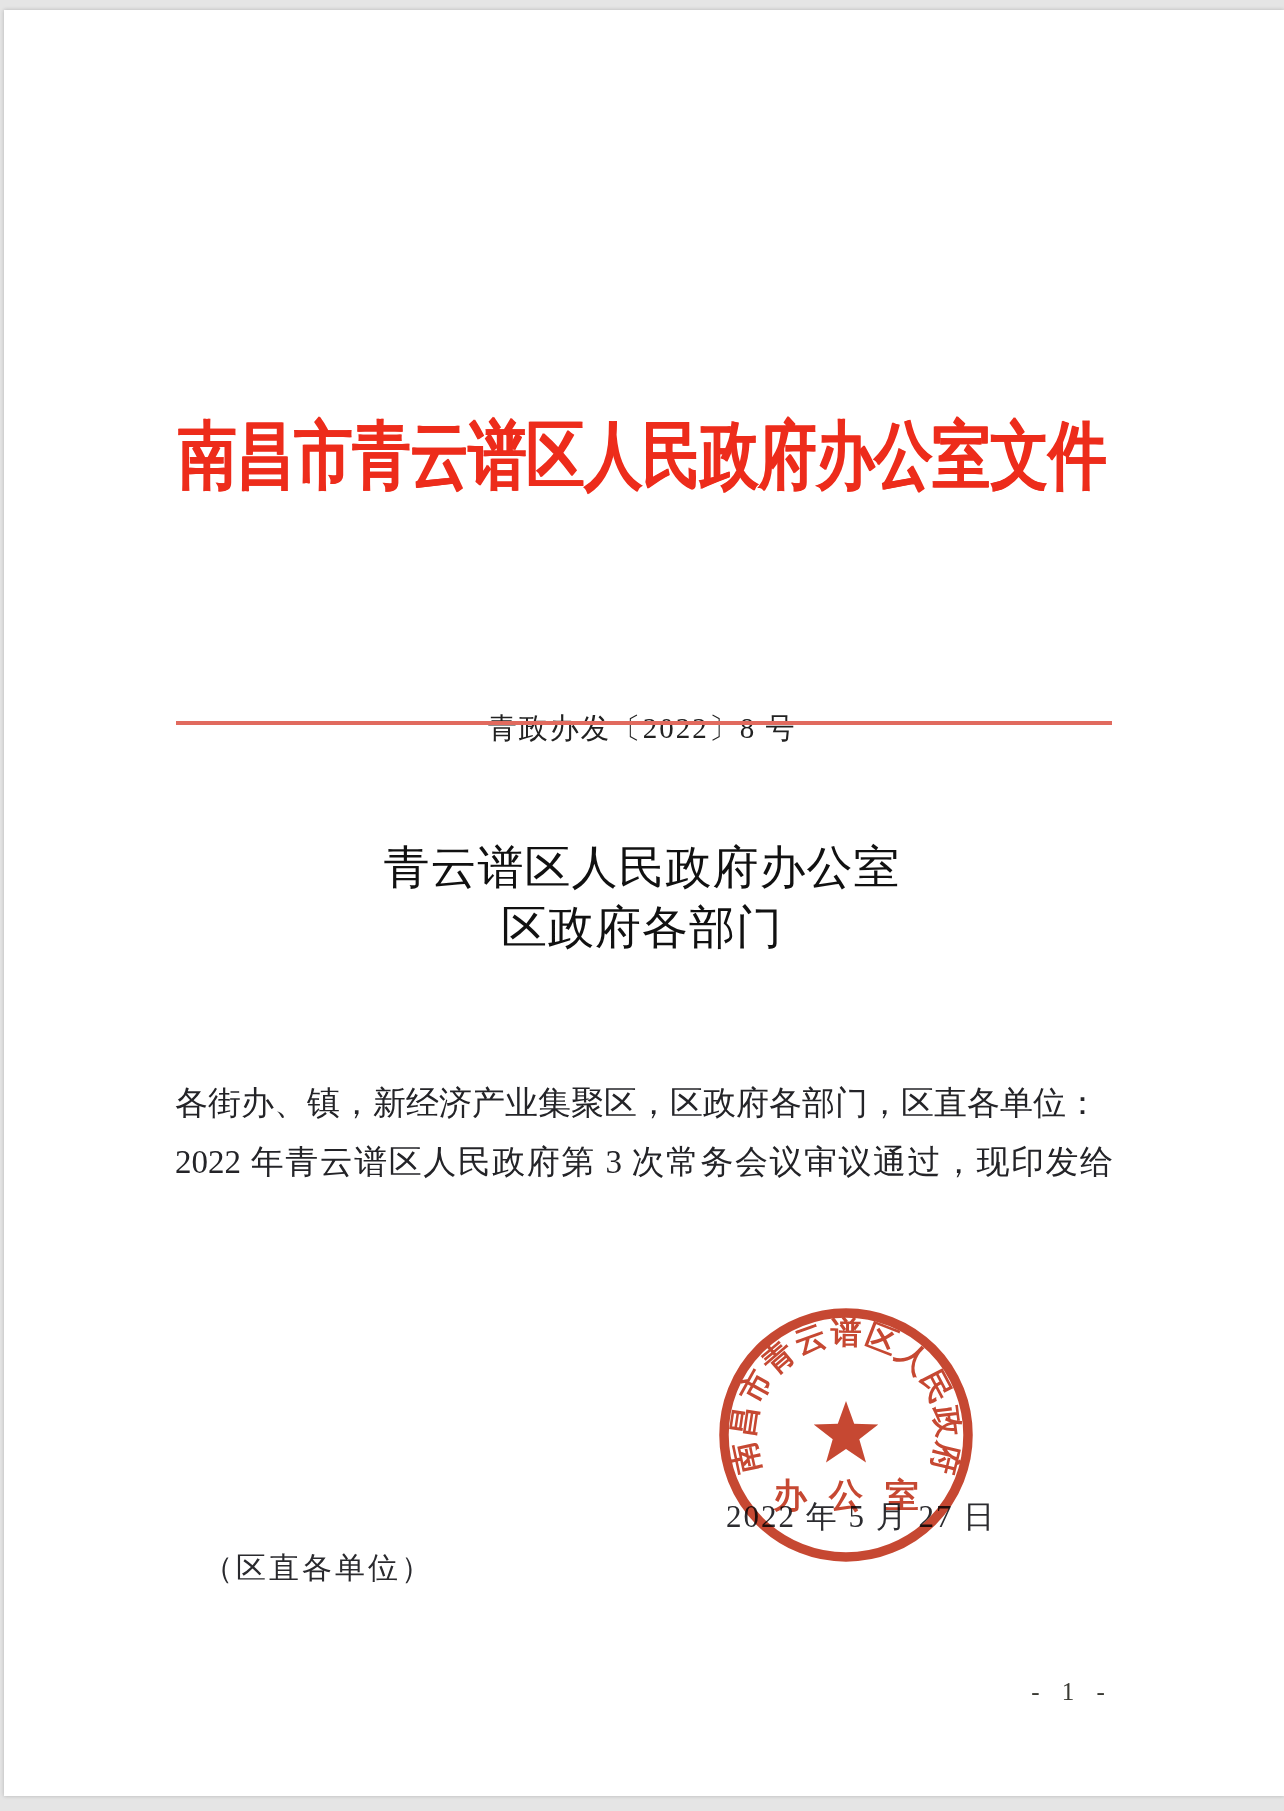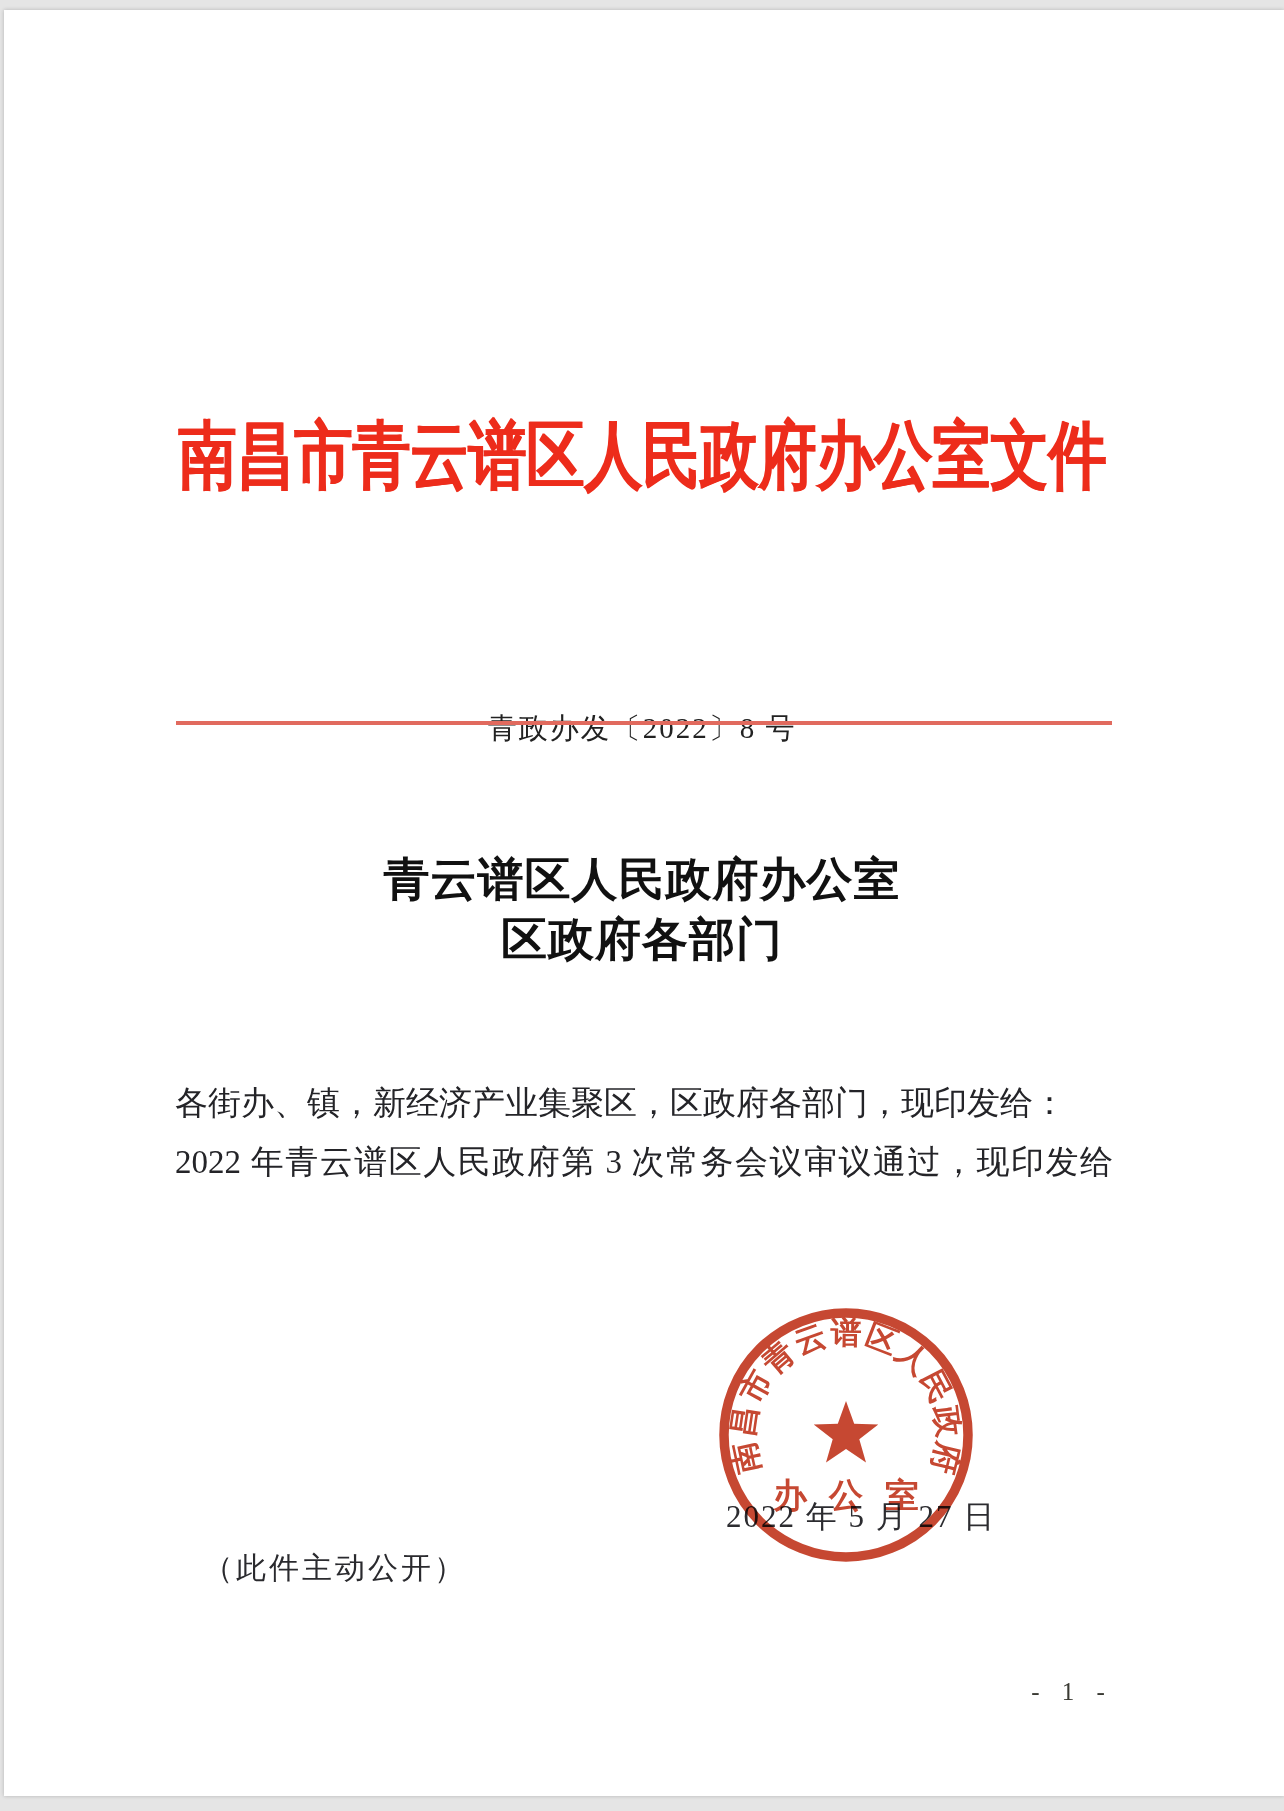--- a/index.html
+++ b/index.html
@@ -53,25 +53,24 @@
     position:absolute;
     left:176px;top:721px;
     width:936px;height:4px;
     background:var(--divider-red);
   }
   .doc-title{
     position:absolute;
     left:0;width:1284px;top:838px;
     text-align:center;
     font-size:46px;
-    font-weight:bold;
+    font-weight:normal;
     line-height:60px;
     color:#111;
     letter-spacing:1px;
-    margin-top:12px;
   }
   .body-text{
     position:absolute;
     left:175px;top:1074px;
     width:938px;
     font-size:33px;
     line-height:59px;
     color:#242428;
   }
   .body-text .line{width:100%;}
@@ -124,33 +123,33 @@
 <div class="doc-number">青政办发〔2022〕8 号</div>
 
 <div class="red-divider"></div>
 
 <div class="doc-title">
   <div>青云谱区人民政府办公室</div>
   <div>区政府各部门</div>
 </div>
 
 <div class="body-text">
-  <div class="line">各街办、镇，新经济产业集聚区，区政府各部门，现印发给：</div>
+  <div class="line">各街办、镇，新经济产业集聚区，区政府各部门，区直各单位：</div>
   <div class="line just">2022 年青云谱区人民政府第 3 次常务会议审议通过，现印发给</div>
 </div>
 
 <div class="issue-date">2022 年 5 月 27 日</div>
 
 <svg class="seal" viewBox="-135 -135 270 270" xmlns="http://www.w3.org/2000/svg">
   <defs>
     <path id="seal-arc" d="M -83.4 38.9 A 92 92 0 1 1 83.4 38.9" fill="none"></path>
   </defs>
   <circle class="ring" cx="0" cy="0" r="122"></circle>
   <text class="arc-text">
     <textPath href="#seal-arc" startOffset="4">南昌市青云谱区人民政府</textPath>
   </text>
   <polygon class="star" points="0,-34 -8.2,-11.3 -32.3,-10.5 -13.3,4.3 -20,27.5 0,14 20,27.5 13.3,4.3 32.3,-10.5 8.2,-11.3"></polygon>
   <text class="center-text" x="11" y="72" text-anchor="middle">办公室</text>
 </svg>
 
-<div class="note">（此件主动公开）</div>
+<div class="note">（区直各单位）</div>
 
 <div class="pagenum">- 1 -</div>
 
 </body></html>

